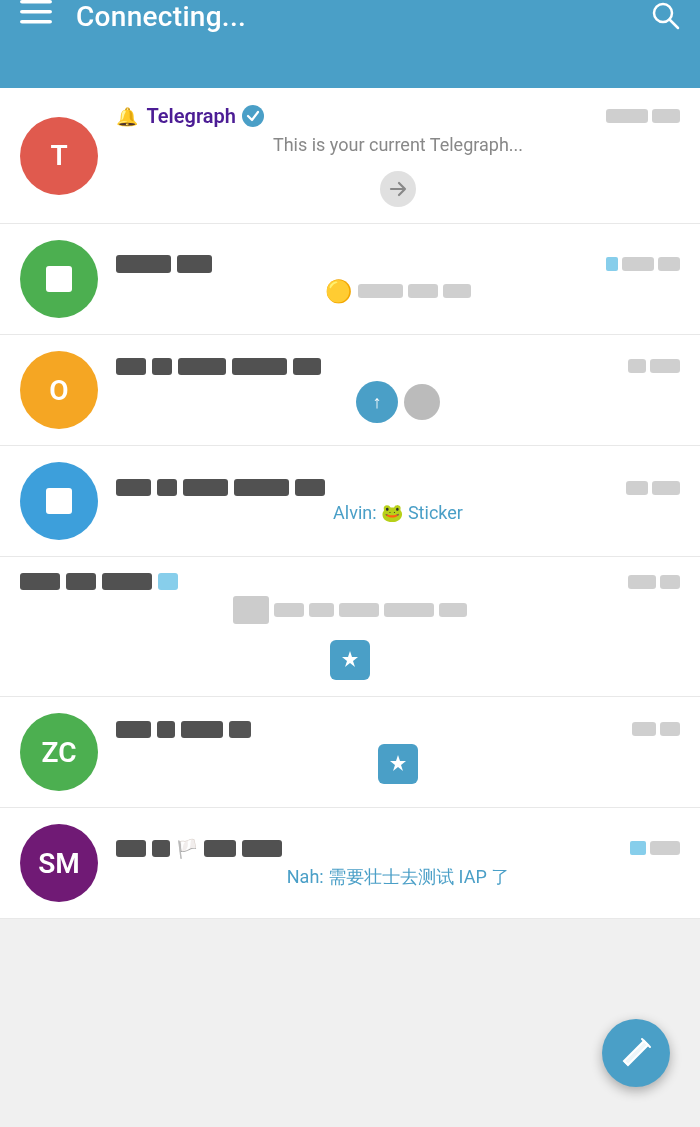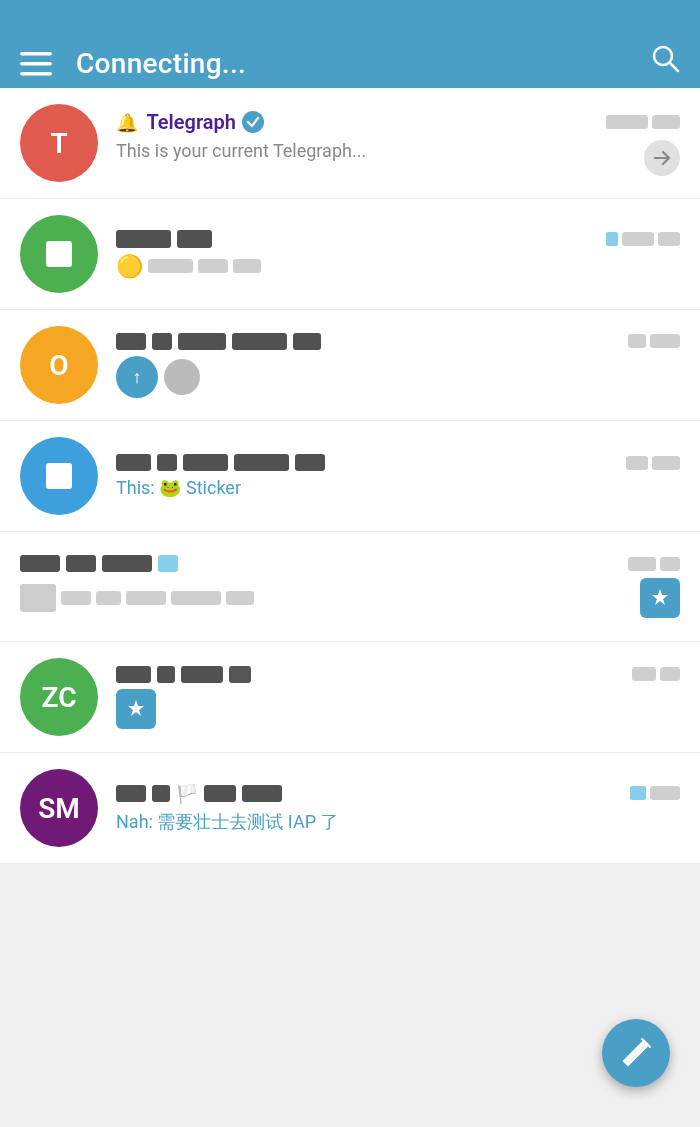--- a/index.html
+++ b/index.html
@@ -9,22 +9,22 @@
       font-family: 'Roboto', Arial, sans-serif;
       background: #f0f0f0;
       overflow-x: hidden;
     }
 
     
     .top-bar {
       background: #4a9fc7;
       height: 88px;
       display: flex;
-      align-items: flex-end;
-      padding: 8px 20px;
+      align-items: flex-start;
+      padding: 0 20px;
       position: relative;
     }
     .top-bar-menu {
       color: white;
       font-size: 26px;
       cursor: pointer;
       margin-right: 24px;
       line-height: 1;
     }
     .top-bar-title {
@@ -113,22 +113,24 @@
       justify-content: center;
       flex-shrink: 0;
     }
     .verified-badge svg {
       width: 14px;
       height: 14px;
     }
 
     .chat-preview-row {
       display: flex;
+      align-items: center;
       justify-content: space-between;
       gap: 16px;
+      flex-direction: column;
     }
 
     .chat-preview {
       font-size: 18px;
       color: #888;
       white-space: nowrap;
       overflow: hidden;
       text-overflow: ellipsis;
       flex: 1;
     }
@@ -325,21 +327,21 @@
           <span class="blur-block" style="width:45px;height:17px;"></span>
           <span class="blur-block" style="width:55px;height:17px;"></span>
           <span class="blur-block" style="width:30px;height:17px;"></span>
         </div>
         <div class="time-blurred">
           <span class="blur-block-light" style="width:22px;"></span>
           <span class="blur-block-light" style="width:28px;"></span>
         </div>
       </div>
       <div class="chat-preview-row">
-        <span class="chat-preview highlight">This: 🐸 Sticker</span>
+        <span class="chat-preview highlight">Alvin: 🐸 Sticker</span>
       </div>
     </div>
   </div>
 
   <div class="chat-item">
     <div class="chat-content">
       <div class="chat-top-row">
         <div class="chat-name-wrap">
           <span class="blur-block" style="width:40px;height:17px;"></span>
           <span class="blur-block" style="width:30px;height:17px;"></span>

